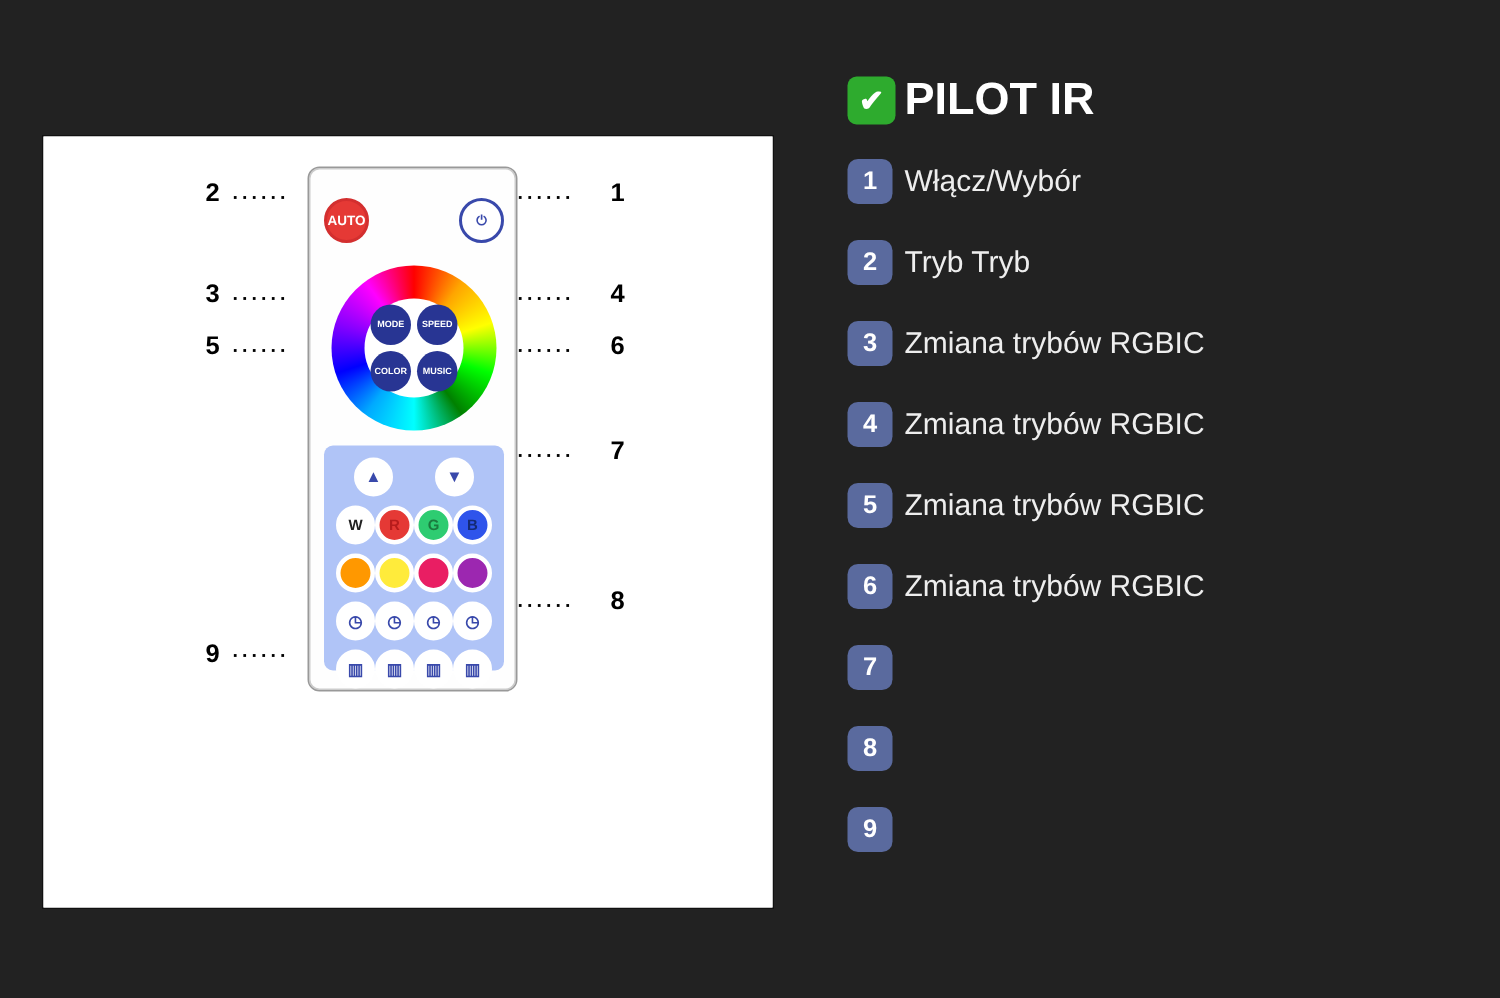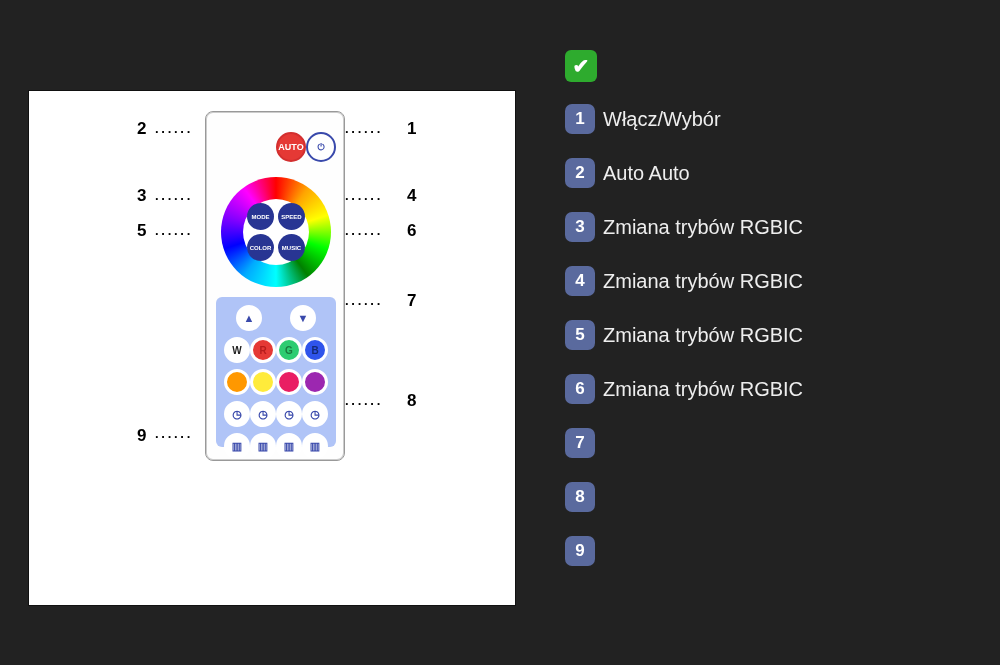--- a/index.html
+++ b/index.html
@@ -3,21 +3,21 @@
 <meta charset="utf-8">
 <style>
   *{box-sizing:border-box}
   body{margin:0;background:#222;font-family:"Segoe UI",Arial,sans-serif;color:#eee}
   .page{width:1000px;height:665px;position:relative;background:#222;display:flex}
   
   .diagram{position:absolute;left:28px;top:90px;width:488px;height:516px;background:#fff;border:1px solid #111;padding:0}
   .diagram-inner{position:relative;width:100%;height:100%;background:#fff}
   .remote{position:absolute;left:176px;top:20px;width:140px;height:350px;background:#fefefe;border:1px solid #999;border-radius:8px;box-shadow:0 0 0 1px #ccc inset}
   
-  .top-row{position:absolute;left:10px;top:20px;width:120px;display:flex;justify-content:flex-end}
+  .top-row{position:absolute;left:10px;top:20px;width:120px;display:flex;justify-content:space-between}
   .btn-circ{width:30px;height:30px;border-radius:50%;display:flex;align-items:center;justify-content:center;border:2px solid;font-size:9px;font-weight:700}
   .auto-btn{background:#e53935;border-color:#d32f2f;color:#fff}
   .pwr-btn{background:#fff;border-color:#3949ab;color:#3949ab}
   
   .wheel{position:absolute;left:15px;top:65px;width:110px;height:110px;border-radius:50%;
     background:conic-gradient(red,orange,yellow,lime,green,cyan,#0af,blue,#80f,magenta,red)}
   .wheel-inner{position:absolute;left:22px;top:22px;width:66px;height:66px;border-radius:50%;background:#fff;display:grid;grid-template-columns:1fr 1fr;grid-template-rows:1fr 1fr;gap:4px;padding:4px}
   .cent-btn{border-radius:50%;background:#283593;color:#fff;font-size:6px;font-weight:700;display:flex;align-items:center;justify-content:center}
   
   .pad{position:absolute;left:10px;top:185px;width:120px;height:150px;background:#b0c4f7;border-radius:6px;padding:8px 6px;display:flex;flex-direction:column;gap:6px}
@@ -120,28 +120,29 @@
       <div class="dots d8">······</div>
       <div class="call n9">9</div>
       <div class="dots d9">······</div>
 
     </div>
   </div>
 
   <div class="legend">
     <h1>
       <span class="chk">✔</span>
+      <span>PILOT IR</span>
     </h1>
     <div class="leg-item">
       <span class="num">1</span>
       <span>Włącz/Wybór</span>
     </div>
     <div class="leg-item">
       <span class="num">2</span>
-      <span>Auto Auto</span>
+      <span>Tryb Tryb</span>
     </div>
     <div class="leg-item">
       <span class="num">3</span>
       <span>Zmiana trybów RGBIC</span>
     </div>
     <div class="leg-item">
       <span class="num">4</span>
       <span>Zmiana trybów RGBIC</span>
     </div>
     <div class="leg-item">

